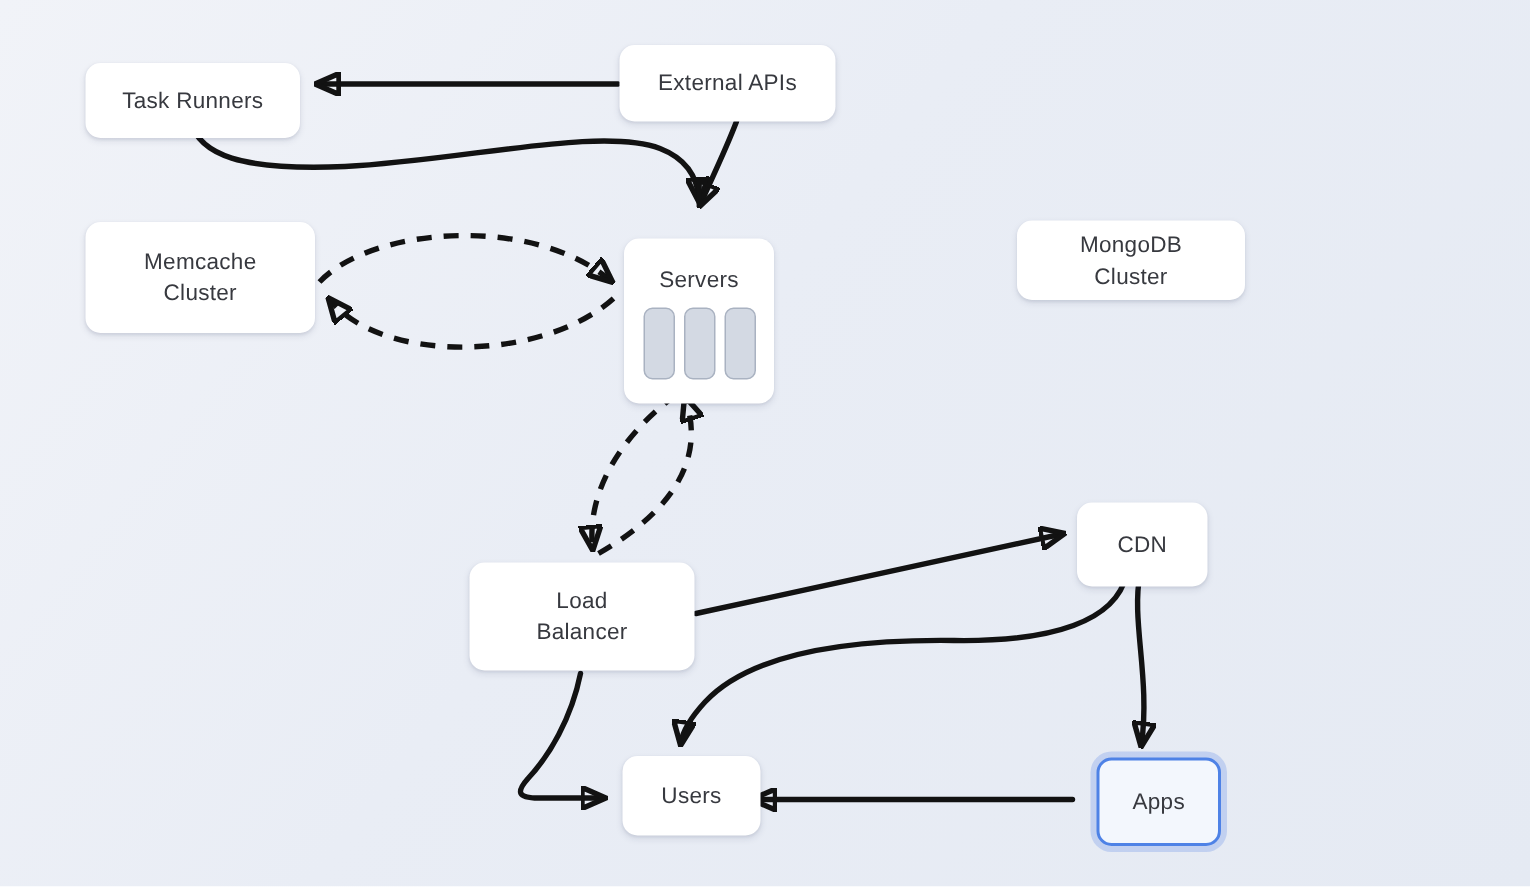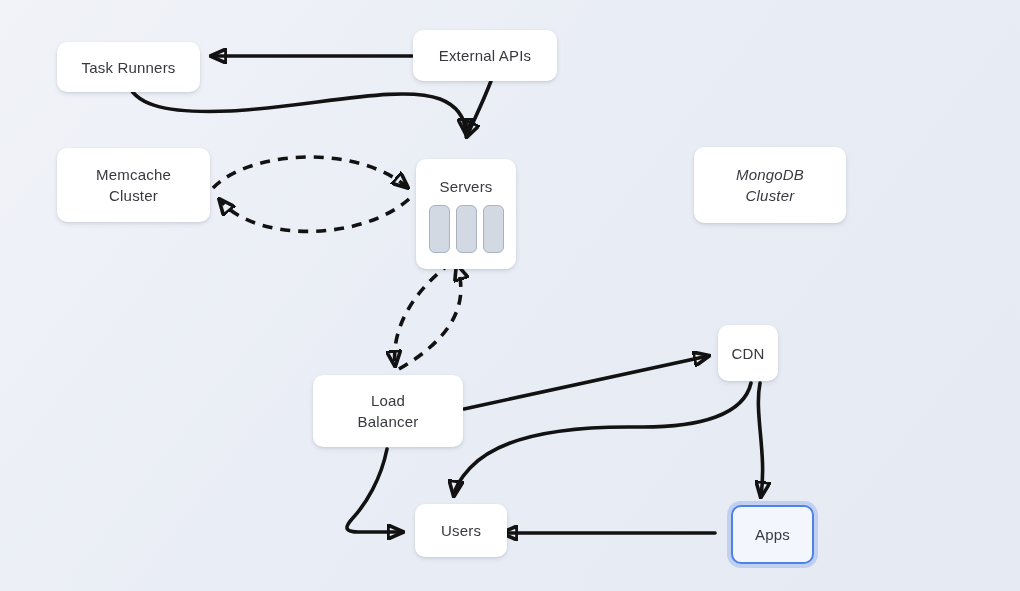--- a/index.html
+++ b/index.html
@@ -125,31 +125,31 @@
 
   <div class="node servers" style="left:416px; top:147px; width:100px; height:110px;">
     <span>Servers</span>
     <div class="server-bars">
       <span class="server-bar"></span>
       <span class="server-bar"></span>
       <span class="server-bar"></span>
     </div>
   </div>
 
-  <div class="node" style="left:694px; top:147px; width:152px; height:76px;font-style:italic;">
+  <div class="node" style="left:678px; top:147px; width:152px; height:53px;">
     <span>MongoDB
 Cluster</span>
   </div>
 
   <div class="node" style="left:313px; top:375px; width:150px; height:72px;">
     <span>Load
 Balancer</span>
   </div>
 
-  <div class="node" style="left:718px; top:325px; width:60px; height:56px;">
+  <div class="node" style="left:718px; top:335px; width:87px; height:56px;">
     <span>CDN</span>
   </div>
 
   <div class="node" style="left:415px; top:504px; width:92px; height:53px;">
     <span>Users</span>
   </div>
 
   <div class="node selected" style="left:719px; top:505px; width:83px; height:59px;margin-left:12px;">
     <span>Apps</span>
   </div>

